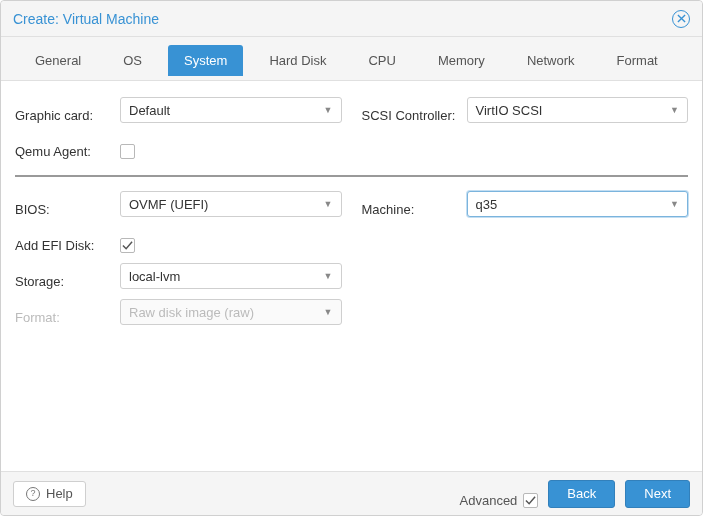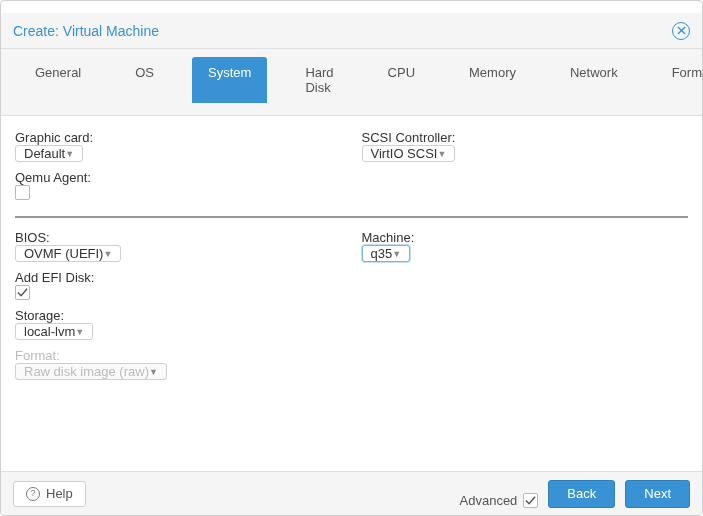--- a/index.html
+++ b/index.html
@@ -26,21 +26,20 @@
     .titlebar {
       height: 36px;
       background: #f5f5f5;
       border-bottom: 1px solid #e0e0e0;
       display: flex;
       align-items: center;
       justify-content: space-between;
       padding: 0 12px;
       border-top-left-radius: 4px;
       border-top-right-radius: 4px;
-      margin-top: 12px;
     }
     .title {
       color: #3892d4;
       font-size: 14px;
       font-weight: 400;
     }
     .close-btn {
       width: 18px;
       height: 18px;
       border: 1.5px solid #3892d4;
@@ -48,23 +47,23 @@
       display: flex;
       align-items: center;
       justify-content: center;
       cursor: pointer;
       color: #3892d4;
       font-size: 11px;
       line-height: 1;
     }
     .tabs {
       display: flex;
-      gap: 16px;
+      gap: 4px;
       background: #f5f5f5;
-      padding: 8px 18px 12px 18px;
+      padding: 8px 18px 4px 18px;
       border-bottom: 1px solid #e0e0e0;
     }
     .tab {
       padding: 8px 16px;
       font-size: 13px;
       color: #555;
       cursor: pointer;
       border-radius: 3px 3px 0 0;
       margin-right: 6px;
     }
@@ -80,24 +79,23 @@
     }
     .form-columns {
       display: flex;
       gap: 20px;
     }
     .form-col {
       flex: 1;
     }
     .form-row {
       display: flex;
-      align-items: flex-start;
+      align-items: flex-end;
       margin-bottom: 8px;
       min-height: 28px;
-      flex-direction: column;
     }
     .form-label {
       width: 105px;
       font-size: 13px;
       color: #333;
       flex-shrink: 0;
     }
     .form-label.disabled {
       color: #bbb;
     }

